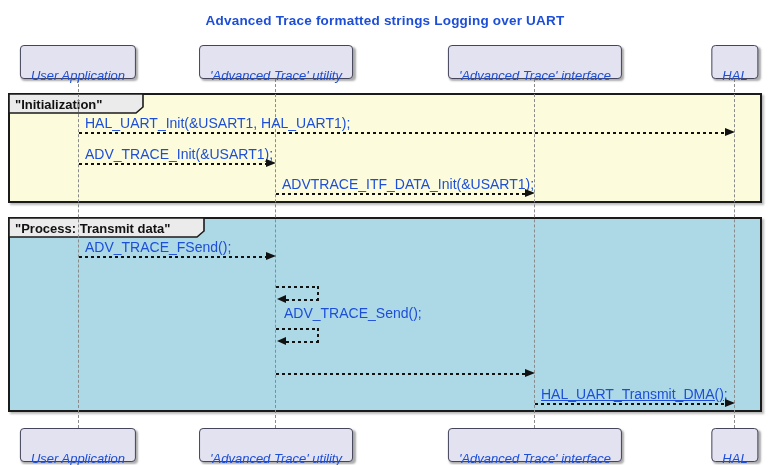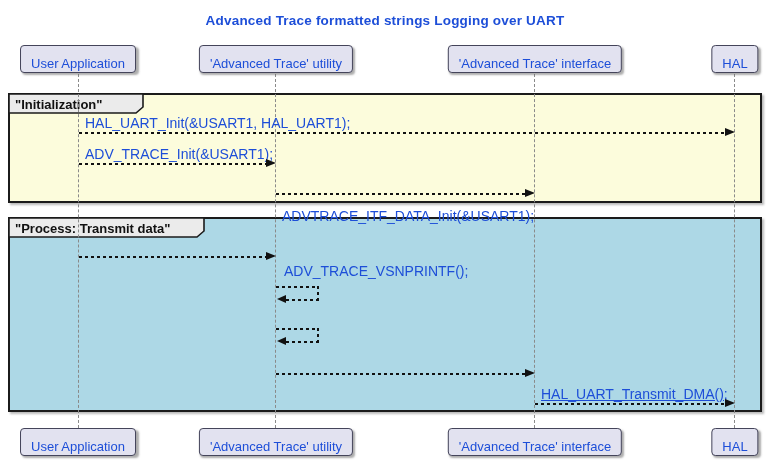--- a/index.html
+++ b/index.html
@@ -9,24 +9,25 @@
   }
   .title{
     position:absolute;top:13px;left:0;width:770px;text-align:center;
     font-size:13.5px;font-weight:bold;letter-spacing:.2px;
   }
   .lifeline{
     position:absolute;width:0;border-left:1px dashed #8a8a8a;z-index:2;
   }
   .pbox{
     position:absolute;transform:translateX(-50%);
-    height:28px;line-height:28px;padding:4px 10px;box-sizing:border-box;
+    height:28px;line-height:28px;padding:16px 10px;box-sizing:border-box;
     background:#E2E2F0;border:1.4px solid #44445a;border-radius:4px;
     font-size:13px;white-space:nowrap;z-index:4;
     box-shadow:2px 2px 2px rgba(105,105,105,0.55);
+    font-style:italic;
   }
   .frame{
     position:absolute;left:8px;width:754px;box-sizing:border-box;
     border:2px solid #1b1b1b;z-index:1;
     box-shadow:2px 2px 2px rgba(105,105,105,0.45);
   }
   .glabel{position:absolute;left:-2px;top:-2px;z-index:3;}
   .glabel polygon{fill:#EBEBEB;stroke:#1b1b1b;stroke-width:1.6;}
   .glabel text{font-family:"Liberation Sans", sans-serif;font-size:13px;font-weight:bold;fill:#111;}
   .msg-label{
@@ -76,33 +77,34 @@
   </div>
 
   <div class="msg-label" style="left:85px;top:116px;">HAL_UART_Init(&amp;USART1, HAL_UART1);</div>
   <div class="mline" style="left:79px;top:132px;width:647px;"></div>
   <div class="arrow-r" style="left:725px;top:128px;"></div>
 
   <div class="msg-label" style="left:85px;top:147px;text-align:right;">ADV_TRACE_Init(&amp;USART1);</div>
   <div class="mline" style="left:79px;top:163px;width:188px;"></div>
   <div class="arrow-r" style="left:266px;top:159px;"></div>
 
-  <div class="msg-label" style="left:282px;top:177px;margin-top:32px;">ADVTRACE_ITF_DATA_Init(&amp;USART1);</div>
+  <div class="msg-label" style="left:282px;top:177px;">ADVTRACE_ITF_DATA_Init(&amp;USART1);</div>
   <div class="mline" style="left:276px;top:193px;width:250px;"></div>
   <div class="arrow-r" style="left:525px;top:189px;"></div>
 
+  <div class="msg-label" style="left:85px;top:240px;">ADV_TRACE_FSend();</div>
   <div class="mline" style="left:79px;top:256px;width:188px;"></div>
   <div class="arrow-r" style="left:266px;top:252px;"></div>
 
-  <div class="msg-label" style="left:284px;top:264px;">ADV_TRACE_VSNPRINTF();</div>
   <div class="mline" style="left:276px;top:286px;width:43px;"></div>
   <div class="vline" style="left:317px;top:286px;height:15px;"></div>
   <div class="mline" style="left:286px;top:299px;width:33px;"></div>
   <div class="arrow-l" style="left:277px;top:295px;"></div>
 
+  <div class="msg-label" style="left:284px;top:306px;">ADV_TRACE_Send();</div>
   <div class="mline" style="left:276px;top:328px;width:43px;"></div>
   <div class="vline" style="left:317px;top:328px;height:15px;"></div>
   <div class="mline" style="left:286px;top:341px;width:33px;"></div>
   <div class="arrow-l" style="left:277px;top:337px;"></div>
 
   <div class="mline" style="left:276px;top:373px;width:250px;"></div>
   <div class="arrow-r" style="left:525px;top:369px;"></div>
 
   <div class="msg-label" style="left:541px;top:387px;text-decoration:underline;">HAL_UART_Transmit_DMA();</div>
   <div class="mline" style="left:535px;top:403px;width:191px;"></div>

